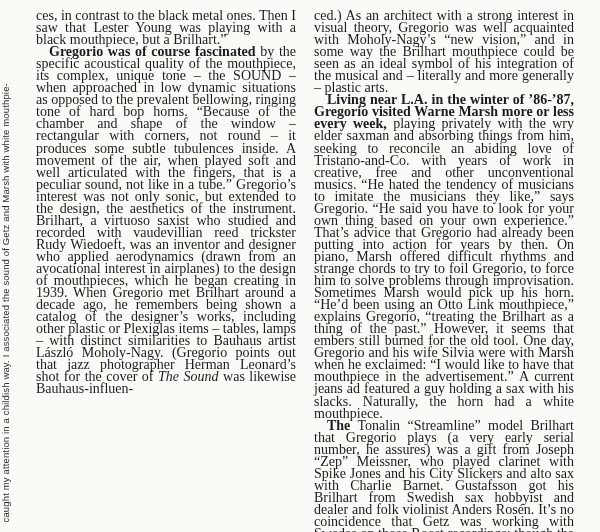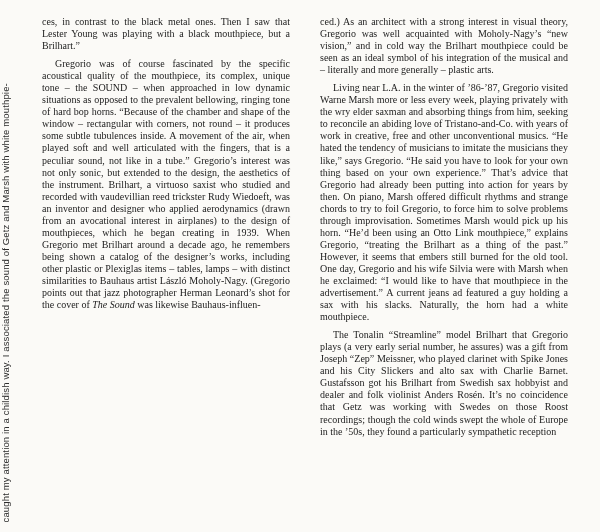--- a/index.html
+++ b/index.html
@@ -46,36 +46,36 @@
     flex: 1 1 auto;
     display: flex;
     gap: 18px;
     align-items: flex-start;
   }
   .col {
     width: 260px;
     flex: 0 0 260px;
   }
   p {
-    margin: 6px;
-    font-size: 10px;
+    margin: 0;
+    font-size: 14px;
     line-height: 12.05px;
     text-align: justify;
     text-justify: inter-word;
     hyphens: manual;
     color: #1c1c1c;
   }
   p + p {
     text-indent: 0;
   }
   .indent {
     text-indent: 13px;
   }
   b, .bold {
-    font-weight: normal;
+    font-weight: bold;
   }
   i, .ital {
   }
 </style>
 </head>
 <body>
 
 <div class="page">
 
   <div class="margin-note">
@@ -87,21 +87,21 @@
       <p>
         <span>ces, in contrast to the black metal ones. Then I saw that Lester Young was playing with a black mouthpiece, but a Brilhart.”</span>
       </p>
       <p class="indent">
         <b>Gregorio was of course fascinated</b><span> by the specific acoustical quality of the mouthpiece, its complex, unique tone – the SOUND – when approached in low dynamic situations as opposed to the prevalent bellowing, ringing tone of hard bop horns. “Because of the chamber and shape of the window – rectangular with corners, not round – it produces some subtle tubulences inside. A movement of the air, when played soft and well articulated with the fingers, that is a peculiar sound, not like in a tube.” Gregorio’s interest was not only sonic, but extended to the design, the aesthetics of the instrument. Brilhart, a virtuoso saxist who studied and recorded with vaudevillian reed trickster Rudy Wiedoeft, was an inventor and designer who applied aerodynamics (drawn from an avocational interest in airplanes) to the design of mouthpieces, which he began creating in 1939. When Gregorio met Brilhart around a decade ago, he remembers being shown a catalog of the designer’s works, including other plastic or Plexiglas items – tables, lamps – with distinct similarities to Bauhaus artist László Moholy-Nagy. (Gregorio points out that jazz photographer Herman Leonard’s shot for the cover of </span><i>The Sound</i><span> was likewise Bauhaus-influen-</span>
       </p>
     </div>
 
     <div class="col">
       <p>
-        <span>ced.) As an architect with a strong interest in visual theory, Gregorio was well acquainted with Moholy-Nagy’s “new vision,” and in cold way the Brilhart mouthpiece could be seen as an ideal symbol of his integration of the musical and – literally and more generally – plastic arts.</span>
+        <span>ced.) As an architect with a strong interest in visual theory, Gregorio was well acquainted with Moholy-Nagy’s “new vision,” and in some way the Brilhart mouthpiece could be seen as an ideal symbol of his integration of the musical and – literally and more generally – plastic arts.</span>
       </p>
       <p class="indent">
         <b>Living near L.A. in the winter of ’86-’87, Gregorio visited Warne Marsh more or less every week,</b><span> playing privately with the wry elder saxman and absorbing things from him, seeking to reconcile an abiding love of Tristano-and-Co. with years of work in creative, free and other unconventional musics. “He hated the tendency of musicians to imitate the musicians they like,” says Gregorio. “He said you have to look for your own thing based on your own experience.” That’s advice that Gregorio had already been putting into action for years by then. On piano, Marsh offered difficult rhythms and strange chords to try to foil Gregorio, to force him to solve problems through improvisation. Sometimes Marsh would pick up his horn. “He’d been using an Otto Link mouthpiece,” explains Gregorio, “treating the Brilhart as a thing of the past.” However, it seems that embers still burned for the old tool. One day, Gregorio and his wife Silvia were with Marsh when he exclaimed: “I would like to have that mouthpiece in the advertisement.” A current jeans ad featured a guy holding a sax with his slacks. Naturally, the horn had a white mouthpiece.</span>
       </p>
       <p class="indent">
         <b>The</b><span> Tonalin “Streamline” model Brilhart that Gregorio plays (a very early serial number, he assures) was a gift from Joseph “Zep” Meissner, who played clarinet with Spike Jones and his City Slickers and alto sax with Charlie Barnet. Gustafsson got his Brilhart from Swedish sax hobbyist and dealer and folk violinist Anders Rosén. It’s no coincidence that Getz was working with Swedes on those Roost recordings; though the cold winds swept the whole of Europe in the ’50s, they found a particularly sympathetic reception</span>
       </p>
     </div>
   </div>
 </div>

